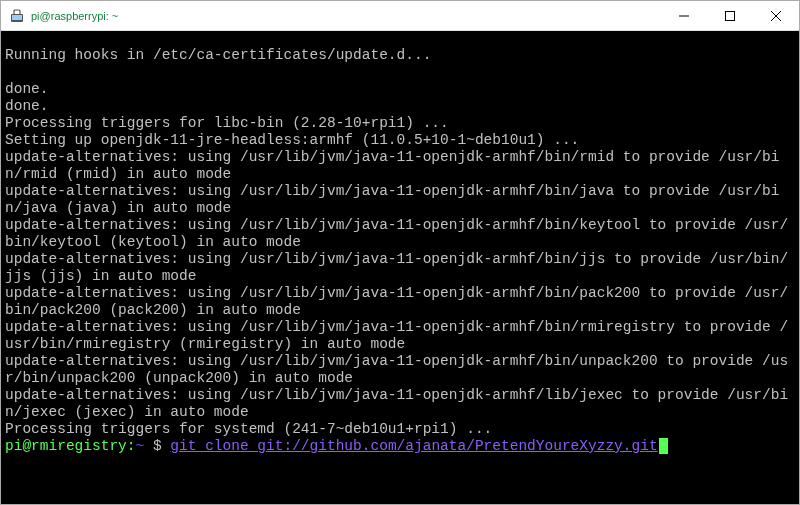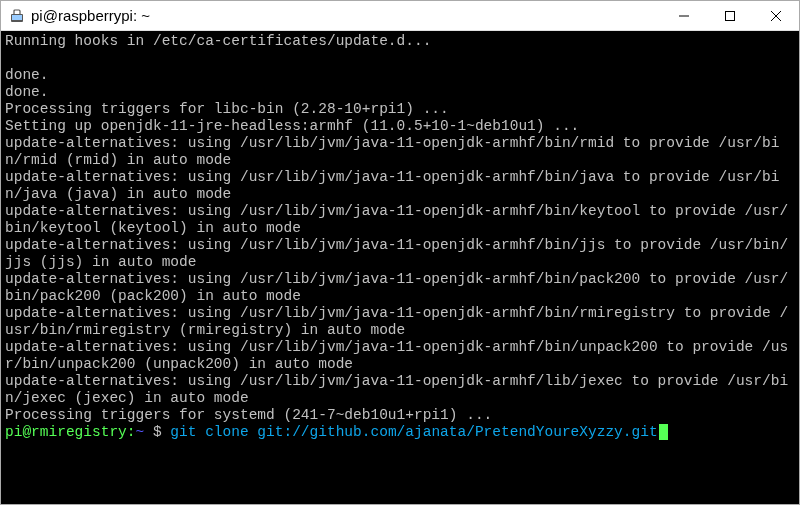--- a/index.html
+++ b/index.html
@@ -15,48 +15,48 @@
     display: flex; align-items: center;
     background: #fff;
     border-bottom: 1px solid #e0e0e0;
     user-select: none;
   }
   .titlebar .icon {
     width: 16px; height: 16px; margin-left: 8px; margin-right: 6px;
     display: flex; align-items: center; justify-content: center;
   }
   .titlebar .title {
-    flex: 1; font-size: 15px; color: #000000;
+    flex: 1; font-size: 11px; color: #15803d;
   }
   .winbtns { display: flex; height: 100%; }
   .winbtn {
     width: 46px; height: 100%;
     display: flex; align-items: center; justify-content: center;
     font-size: 10px; color: #000;
     cursor: default;
   }
   .terminal {
     flex: 1;
     background: #000;
     color: #c0c0c0;
     font-family: "Consolas", "Courier New", monospace;
     font-size: 14.5px;
     line-height: 17px;
-    padding: 2px 4px;
+    padding: 16px 4px;
     white-space: pre-wrap;
     word-break: break-all;
     overflow: hidden;
   }
   .pr-user { color: #55ff55; }
   .pr-at   { color: #55ff55; }
   .pr-host { color: #55ff55; }
   .pr-colon{ color: #55ff55; }
   .pr-path { color: #5555ff; }
   .pr-sigil{ color: #c0c0c0; }
-  .cmd     { color: #0ea5e9; }
+  .cmd     { color: #8b5cf6; text-decoration: underline; }
   .cursor {
     display: inline-block;
     width: 9px; height: 16px;
     background: #55ff55;
     vertical-align: text-bottom;
     margin-left: 1px;
   }
 </style>
 </head>
 <body>

